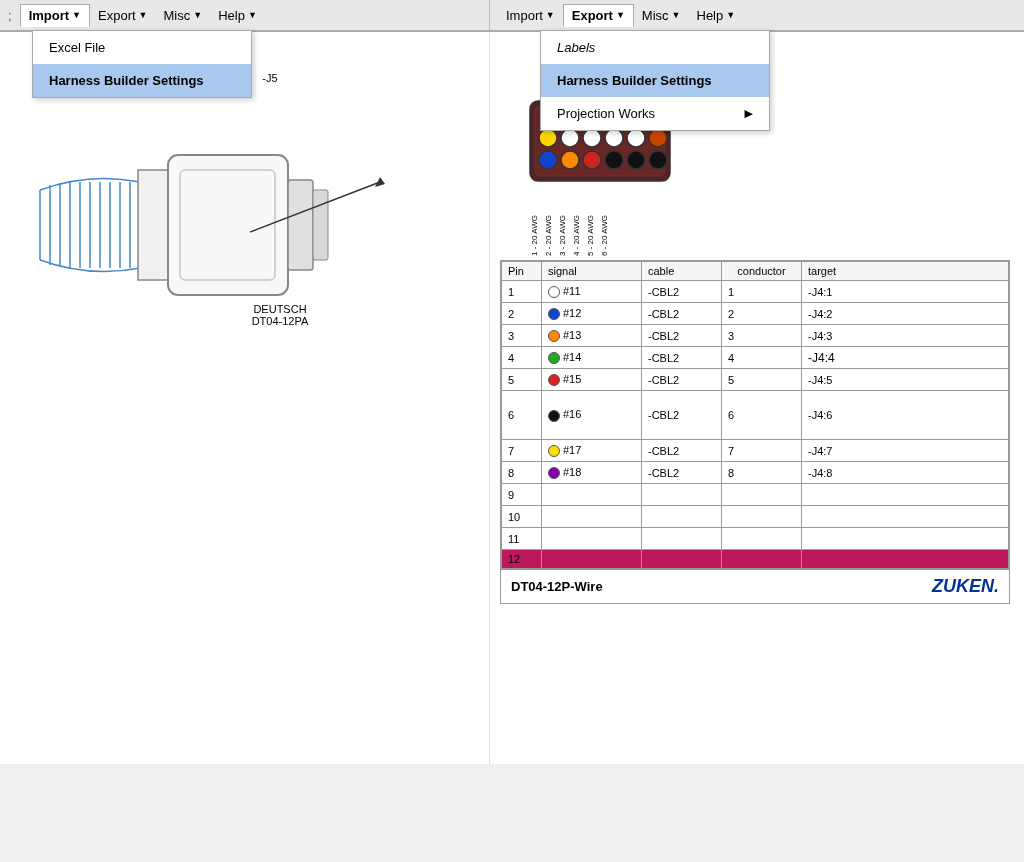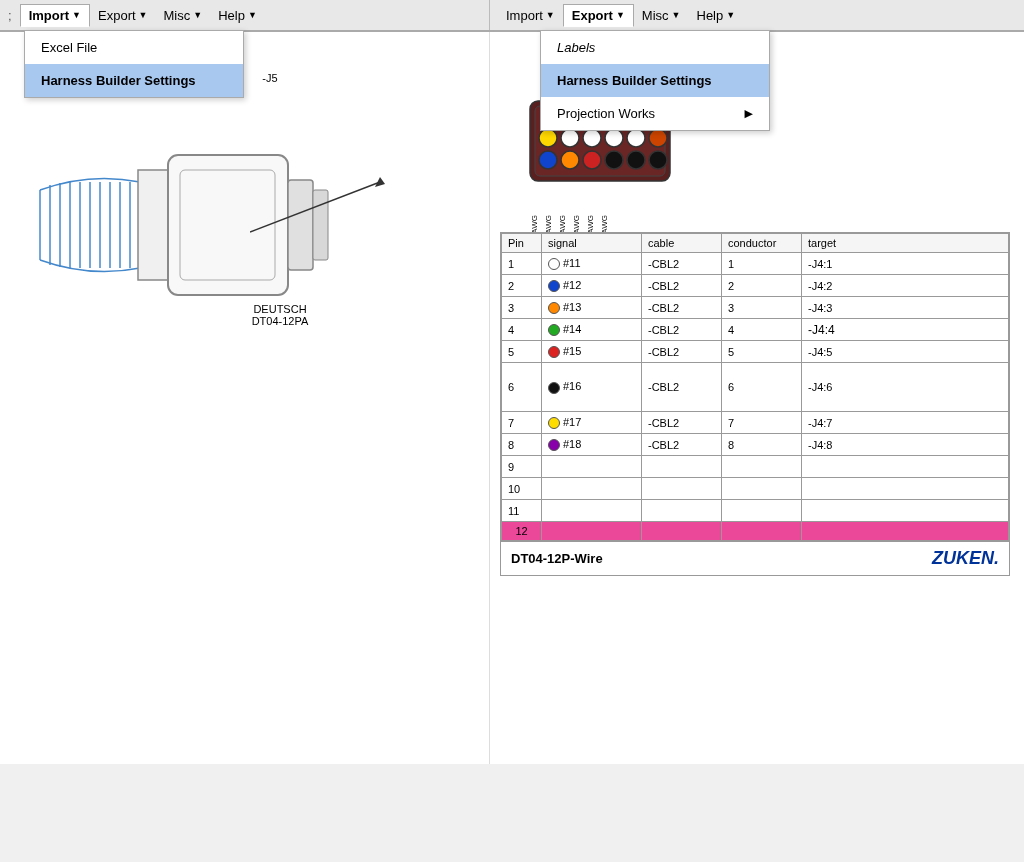--- a/index.html
+++ b/index.html
@@ -34,21 +34,21 @@
         <div style="display:flex;align-items:center;padding:3px 8px;cursor:pointer;font-size:13px;">
           <span>Misc</span>
           <span style="margin-left:3px;font-size:9px;">▼</span>
         </div>
         <div style="display:flex;align-items:center;padding:3px 8px;cursor:pointer;font-size:13px;">
           <span>Help</span>
           <span style="margin-left:3px;font-size:9px;">▼</span>
         </div>
       </div>
 
-      <div style="position:absolute;top:30px;left:24px;background:white;border:1px solid #aaa;box-shadow:2px 2px 6px rgba(0,0,0,0.2);z-index:300;min-width:220px;">
+      <div style="position:absolute;top:30px;left:32px;background:white;border:1px solid #aaa;box-shadow:2px 2px 6px rgba(0,0,0,0.2);z-index:300;min-width:220px;">
         <div style="padding:9px 16px;cursor:pointer;font-size:13px;">
           <span>Excel File</span>
         </div>
         <div style="padding:9px 16px;cursor:pointer;font-size:13px;background:#a8c8f0;font-weight:bold;">
           <span>Harness Builder Settings</span>
         </div>
       </div>
     </div>
 
     <div style="flex:1;position:relative;">
@@ -189,28 +189,28 @@
         <div style="display:flex;gap:5px;font-size:8px;margin-top:2px;margin-left:10px;">
           <div style="writing-mode:vertical-rl;transform:rotate(180deg);height:55px;font-size:8px;">1 - 20 AWG</div>
           <div style="writing-mode:vertical-rl;transform:rotate(180deg);height:55px;font-size:8px;">2 - 20 AWG</div>
           <div style="writing-mode:vertical-rl;transform:rotate(180deg);height:55px;font-size:8px;">3 - 20 AWG</div>
           <div style="writing-mode:vertical-rl;transform:rotate(180deg);height:55px;font-size:8px;">4 - 20 AWG</div>
           <div style="writing-mode:vertical-rl;transform:rotate(180deg);height:55px;font-size:8px;">5 - 20 AWG</div>
           <div style="writing-mode:vertical-rl;transform:rotate(180deg);height:55px;font-size:8px;">6 - 20 AWG</div>
         </div>
       </div>
 
-      <div style="position:absolute;top:200px;left:10px;width:510px;border:1px solid #999;">
+      <div style="position:absolute;top:228px;left:10px;width:510px;border:1px solid #999;">
         <table style="width:100%;border-collapse:collapse;font-size:11px;">
           <thead>
             <tr>
               <th style="border:1px solid #999;padding:3px 6px;text-align:left;font-weight:normal;background:#f5f5f5;width:40px;">Pin</th>
               <th style="border:1px solid #999;padding:3px 6px;text-align:left;font-weight:normal;background:#f5f5f5;width:100px;">signal</th>
               <th style="border:1px solid #999;padding:3px 6px;text-align:left;font-weight:normal;background:#f5f5f5;width:80px;">cable</th>
-              <th style="border:1px solid #999;padding:3px 6px;text-align:left;font-weight:normal;background:#f5f5f5;width:80px;">conductor</th>
+              <th style="border:1px solid #999;padding:3px 6px;text-align:center;font-weight:normal;background:#f5f5f5;width:80px;">conductor</th>
               <th style="border:1px solid #999;padding:3px 6px;text-align:left;font-weight:normal;background:#f5f5f5;">target</th>
             </tr>
           </thead>
           <tbody id="table-body">
           <tr style="background: white; height: 22px;">
                 <td style="border: 1px solid rgb(153, 153, 153); padding: 3px 6px; font-size: 11px;">1</td>
                 <td style="border: 1px solid rgb(153, 153, 153); padding: 3px 6px; font-size: 11px;"><span style="display: inline-block; width: 12px; height: 12px; border-radius: 50%; background: rgb(255, 255, 255); border: 1px solid rgb(85, 85, 85); vertical-align: middle; margin-right: 3px;"></span>#11</td>
                 <td style="border: 1px solid rgb(153, 153, 153); padding: 3px 6px; font-size: 11px;">-CBL2</td>
                 <td style="border: 1px solid rgb(153, 153, 153); padding: 3px 6px; font-size: 11px;">1</td>
                 <td style="border: 1px solid rgb(153, 153, 153); padding: 3px 6px; font-size: 11px;">-J4:1</td>
@@ -278,21 +278,21 @@
                 <td style="border: 1px solid rgb(153, 153, 153); padding: 3px 6px; font-size: 11px;"></td>
                 <td style="border: 1px solid rgb(153, 153, 153); padding: 3px 6px; font-size: 11px;"></td>
               </tr>
               <tr style="background: white; height: 22px;">
                 <td style="border: 1px solid rgb(153, 153, 153); padding: 3px 6px; font-size: 11px;">11</td>
                 <td style="border: 1px solid rgb(153, 153, 153); padding: 3px 6px; font-size: 11px;"></td>
                 <td style="border: 1px solid rgb(153, 153, 153); padding: 3px 6px; font-size: 11px;"></td>
                 <td style="border: 1px solid rgb(153, 153, 153); padding: 3px 6px; font-size: 11px;"></td>
                 <td style="border: 1px solid rgb(153, 153, 153); padding: 3px 6px; font-size: 11px;"></td>
               </tr>
-              <tr style="background: #ec4899; height: 14px; text-align: center;">
+              <tr style="background: #be185d; height: 14px;">
                 <td style="border: 1px solid rgb(153, 153, 153); padding: 3px 6px; font-size: 11px;">12</td>
                 <td style="border: 1px solid rgb(153, 153, 153); padding: 3px 6px; font-size: 11px;"></td>
                 <td style="border: 1px solid rgb(153, 153, 153); padding: 3px 6px; font-size: 11px;"></td>
                 <td style="border: 1px solid rgb(153, 153, 153); padding: 3px 6px; font-size: 11px;"></td>
                 <td style="border: 1px solid rgb(153, 153, 153); padding: 3px 6px; font-size: 11px;"></td>
               </tr>
             </tbody>
         </table>
 
         <div style="display:flex;justify-content:space-between;align-items:center;padding:6px 10px;border-top:1px solid #999;background:white;">

